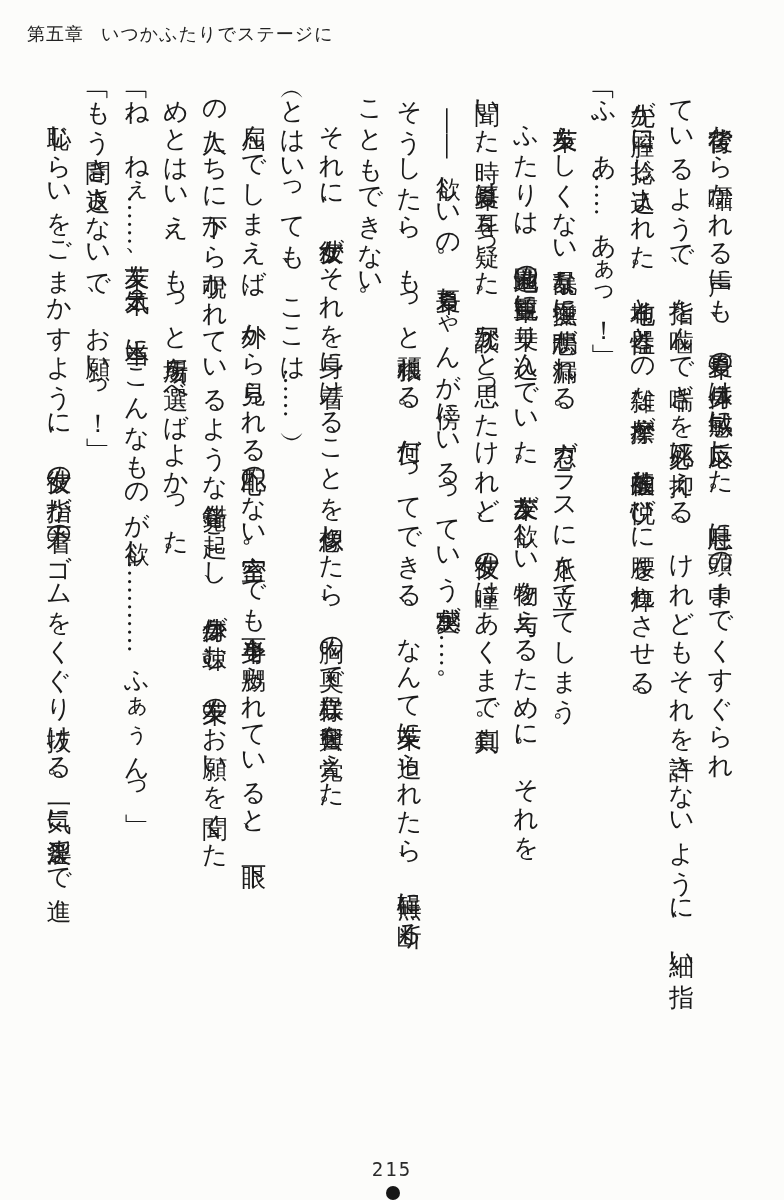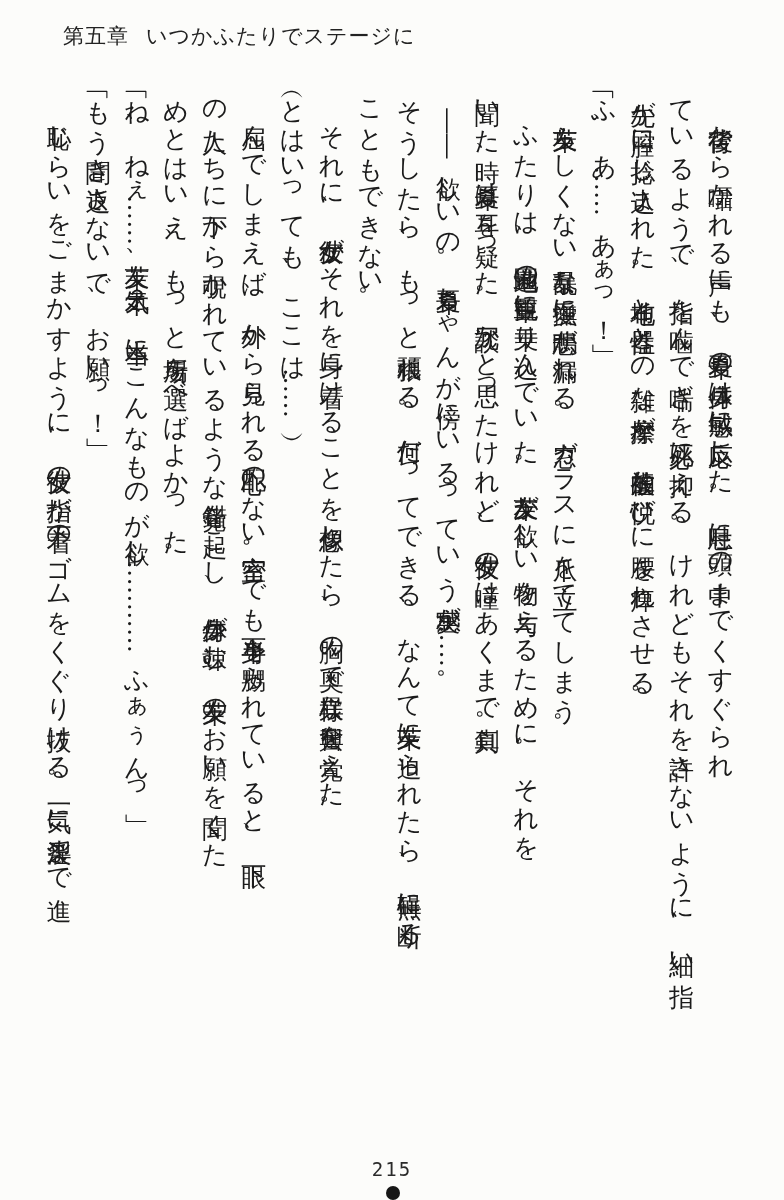--- a/index.html
+++ b/index.html
@@ -18,25 +18,24 @@
     width: 784px;
     height: 1200px;
     background: #fcfcfa;
     overflow: hidden;
   }
   
   .running-head {
     position: absolute;
     top: 22px;
     left: 27px;
-    font-size: 21px;
+    font-size: 18px;
     letter-spacing: 1px;
     white-space: nowrap;
     color: #222;
-    margin-left: 36px;
   }
   .running-head .chapter-title {
     margin-left: 17px;
   }
   
   .body-text {
     position: absolute;
     top: 83px;
     right: 45px;
     height: 1016px;

